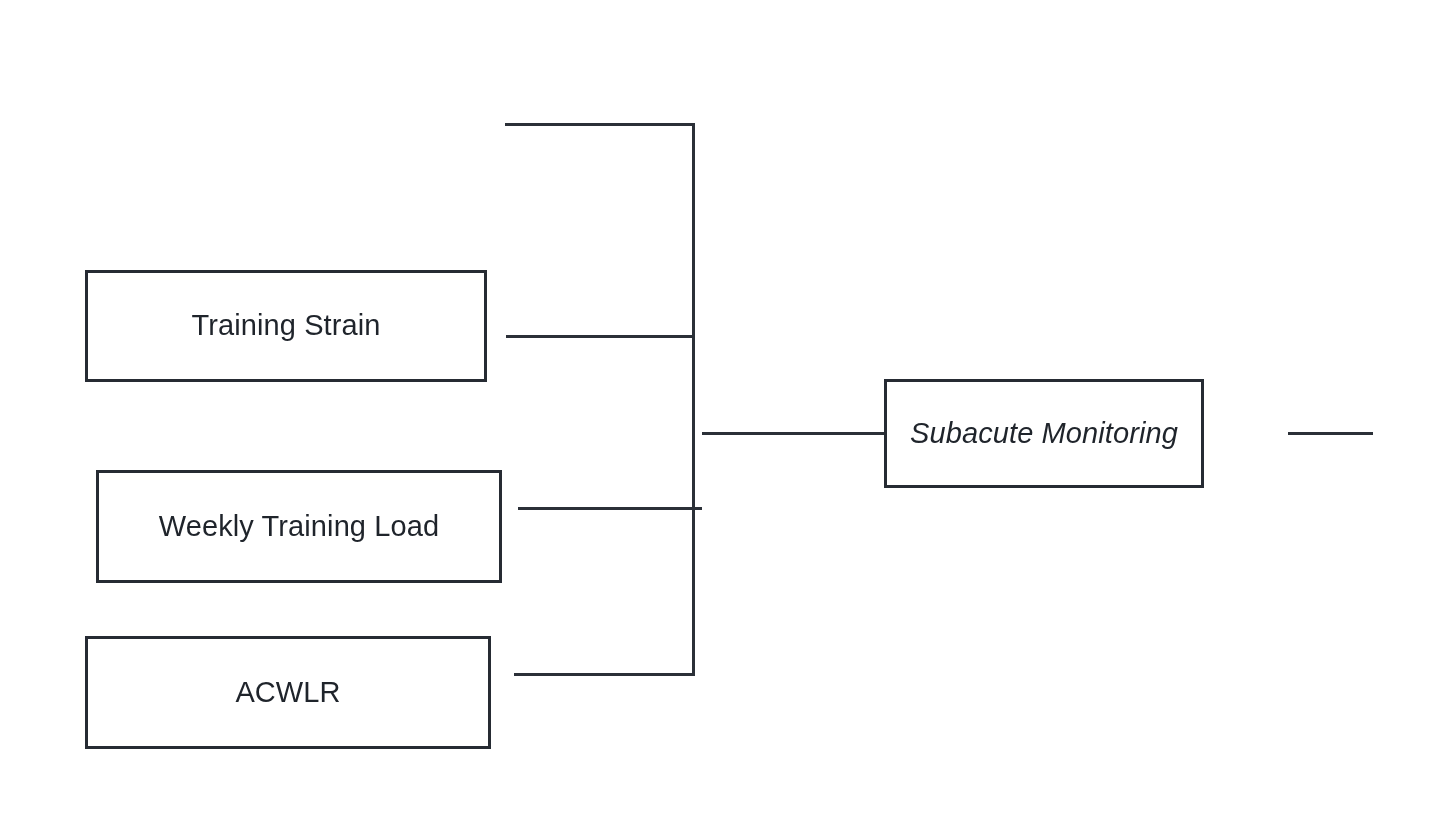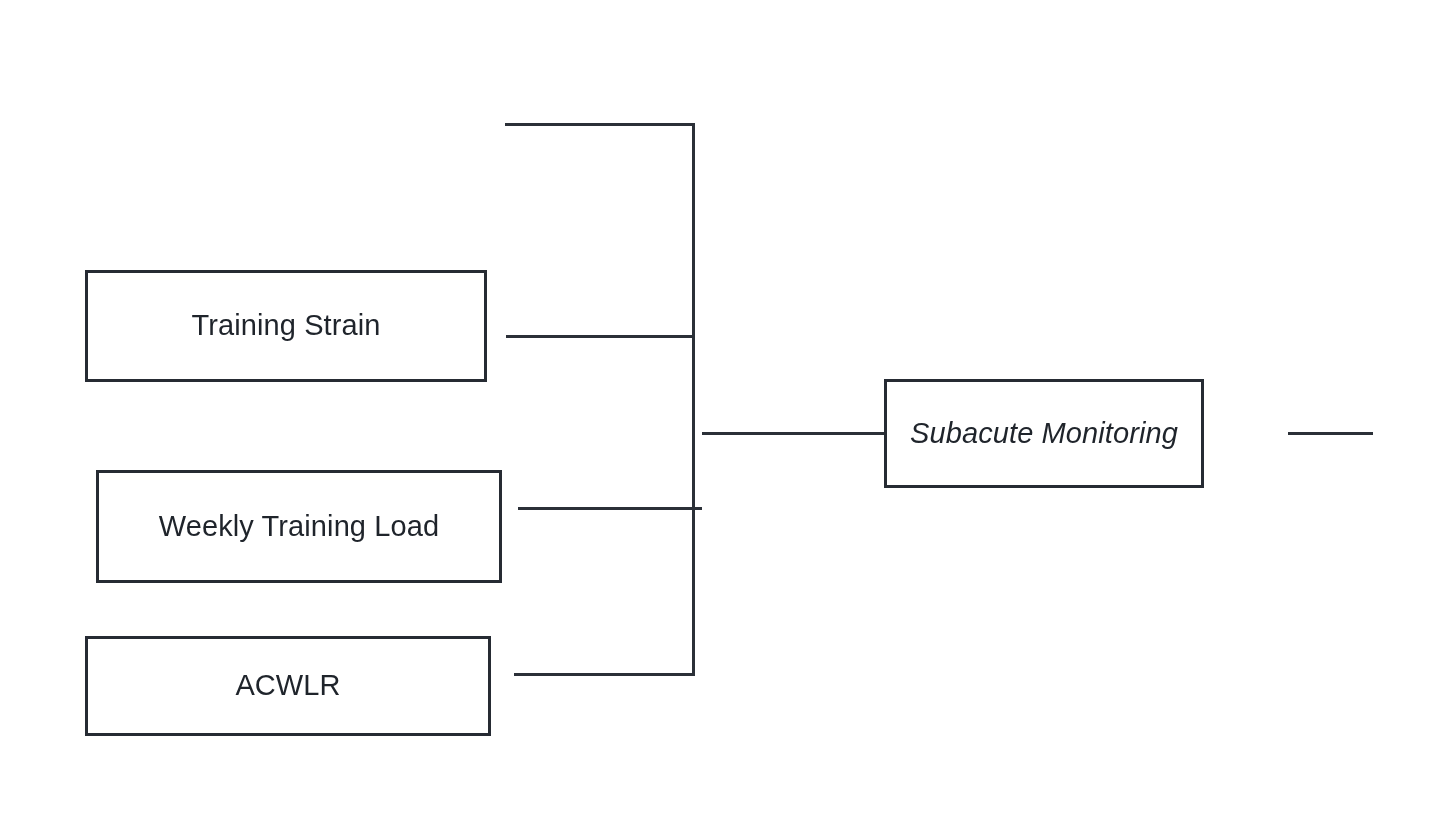--- a/index.html
+++ b/index.html
@@ -32,21 +32,21 @@
     font-size: 29px;
     line-height: 1.15;
     color: #1f242b;
     letter-spacing: 0.1px;
     white-space: nowrap;
   }
   
   #node-monotony { left: 85px;  top: 68px;  width: 406px; height: 114px; }
   #node-strain   { left: 85px;  top: 270px; width: 402px; height: 112px; }
   #node-weekly   { left: 85px;  top: 470px; width: 406px; height: 113px; margin-left: 11px; }
-  #node-acwlr    { left: 85px;  top: 636px; width: 406px; height: 100px; }
+  #node-acwlr    { left: 85px;  top: 636px; width: 406px; height: 113px; }
   
   #node-subacute { left: 884px; top: 379px; width: 320px; height: 109px; font-style: italic; }
 
   .edge {
     position: absolute;
     background: #2b3038;
   }
   .edge-h { height: 3px; }
   .edge-v { width: 3px; }
 

